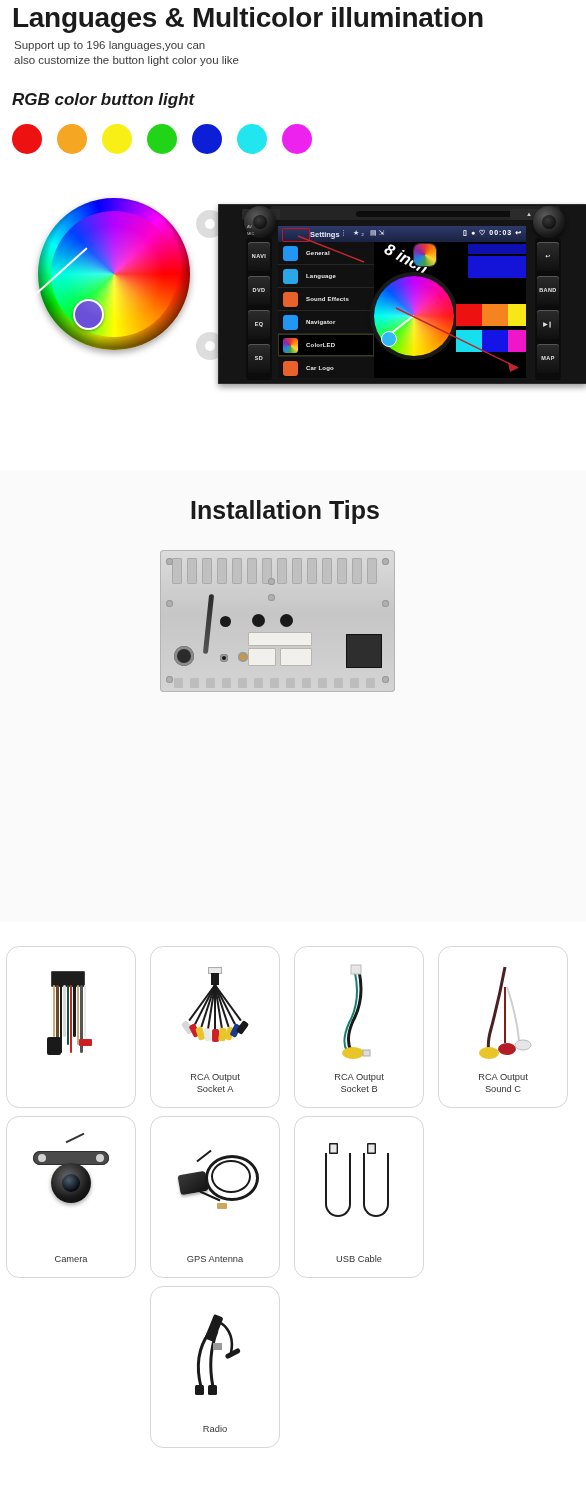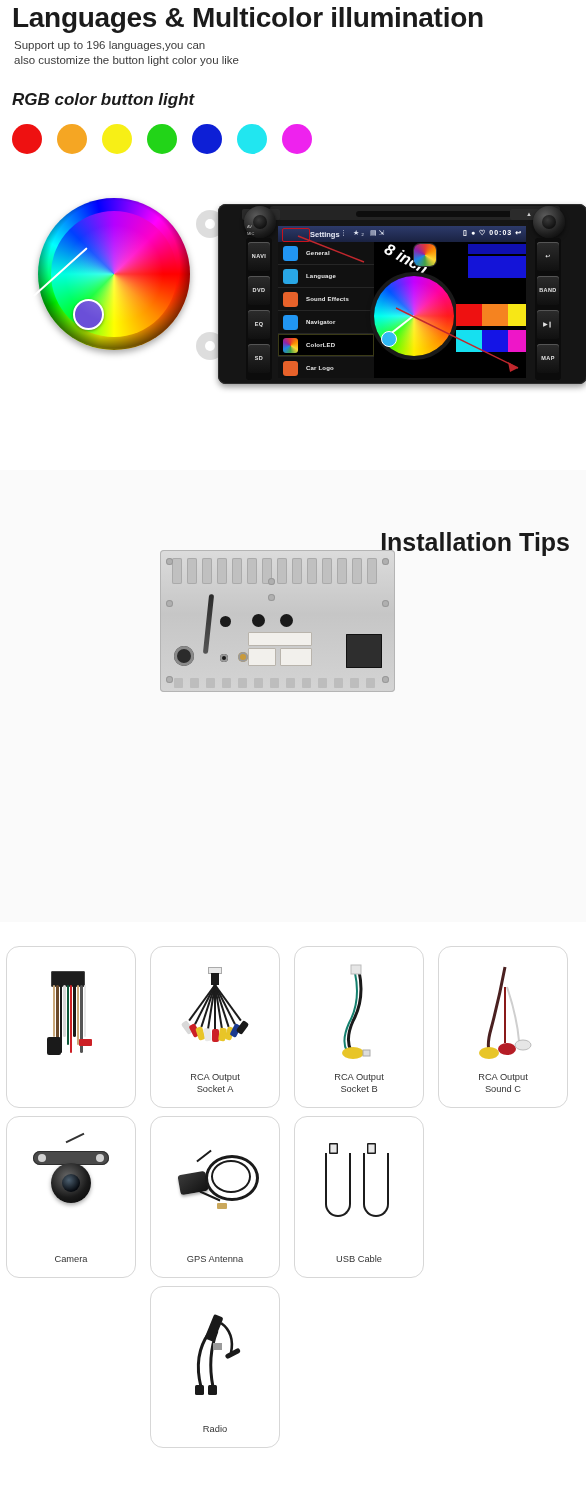--- a/index.html
+++ b/index.html
@@ -26,21 +26,21 @@
   .wheel-inner:after{content:"";position:absolute;inset:0;border-radius:50%;
     background:radial-gradient(circle,rgba(255,255,255,.30) 0%,rgba(255,255,255,0) 55%);}
   .wheel-knob{position:absolute;left:22px;top:88px;width:27px;height:27px;border-radius:50%;
     background:#6a4fd8;border:2px solid #fff;box-shadow:0 1px 3px rgba(0,0,0,.4);}
   .wheel-line{position:absolute;left:36px;top:36px;width:72px;height:2px;background:#fff;
     transform-origin:0 50%;transform:rotate(138deg);border-radius:2px;}
 
   
   .unit{position:absolute;left:196px;top:196px;width:390px;height:196px;}
   .unit-body{position:absolute;left:22px;top:8px;width:369px;height:180px;background:#151515;
-    border-radius:8px;box-shadow:inset 0 0 0 1px #2d2d2d, 0 3px 6px rgba(0,0,0,.4);}
+    border-radius:1px;box-shadow:inset 0 0 0 1px #2d2d2d, 0 3px 6px rgba(0,0,0,.4);}
   .unit-top{position:absolute;left:52px;top:2px;width:290px;height:14px;background:#242424;border-radius:3px;}
   .slot{position:absolute;left:86px;top:5px;width:190px;height:6px;background:#0d0d0d;border-radius:3px;}
   .menu-btn{position:absolute;left:-28px;top:3px;width:38px;height:11px;background:#2b2b2b;border-radius:2px;
     font-size:4.5px;color:#cfcfcf;text-align:center;line-height:11px;letter-spacing:.5px;}
   .eject-btn{position:absolute;left:240px;top:3px;width:38px;height:11px;background:#2b2b2b;border-radius:2px;
     color:#cfcfcf;font-size:6px;text-align:center;line-height:11px;}
   .knob{position:absolute;top:2px;width:32px;height:32px;border-radius:50%;
     background:radial-gradient(circle at 38% 32%,#5c5c5c,#1d1d1d 62%,#000 100%);
     box-shadow:0 2px 4px rgba(0,0,0,.6);}
   .knob:after{content:"";position:absolute;left:9px;top:9px;width:14px;height:14px;border-radius:50%;
@@ -84,21 +84,21 @@
     background:#2fb8f5;border:1.5px solid #fff;}
   .scr-line{position:absolute;left:40px;top:39px;width:38px;height:1.5px;background:#fff;transform-origin:0 50%;transform:rotate(142deg);}
   .blue-bar{position:absolute;left:190px;top:30px;width:62px;height:22px;background:#1414d8;}
   .blue-txt{position:absolute;left:190px;top:18px;width:62px;height:10px;background:#0f0fb0;}
   .swatches{position:absolute;left:178px;top:78px;width:78px;height:48px;}
   .sw{position:absolute;width:26px;height:22px;}
   .redline{position:absolute;left:0;top:0;width:248px;height:152px;pointer-events:none;}
 
   
   .sec2{position:absolute;left:0;top:470px;width:586px;height:452px;background:#fafafa;}
-  .h-inst{position:absolute;left:0;top:26px;width:570px;text-align:right;font-size:25px;font-weight:700;color:#1b1b1b;margin-top:32px;}
+  .h-inst{position:absolute;left:0;top:26px;width:570px;text-align:center;font-size:25px;font-weight:700;color:#1b1b1b;}
   .redttl{position:absolute;color:#b5232c;font-size:8.2px;font-weight:700;}
   .lbl{position:absolute;font-size:8.2px;color:#2a2a2a;}
   .lbl.sm{font-size:7px;}
   .pinkline{position:absolute;background:#d99a9f;}
   .hl{height:1px;}
 
   .backpanel{position:absolute;left:160px;top:80px;width:235px;height:142px;border-radius:4px;
     background:linear-gradient(180deg,#dcdcdc,#c6c6c6 45%,#d4d4d4);box-shadow:inset 0 0 0 1px #b4b4b4;}
   .vent{position:absolute;top:8px;width:10px;height:26px;background:#c0c0c0;border-radius:2px;box-shadow:inset 0 0 0 1px #aaa;}
   .vent2{position:absolute;bottom:4px;width:9px;height:10px;background:#bdbdbd;border-radius:1px;}

